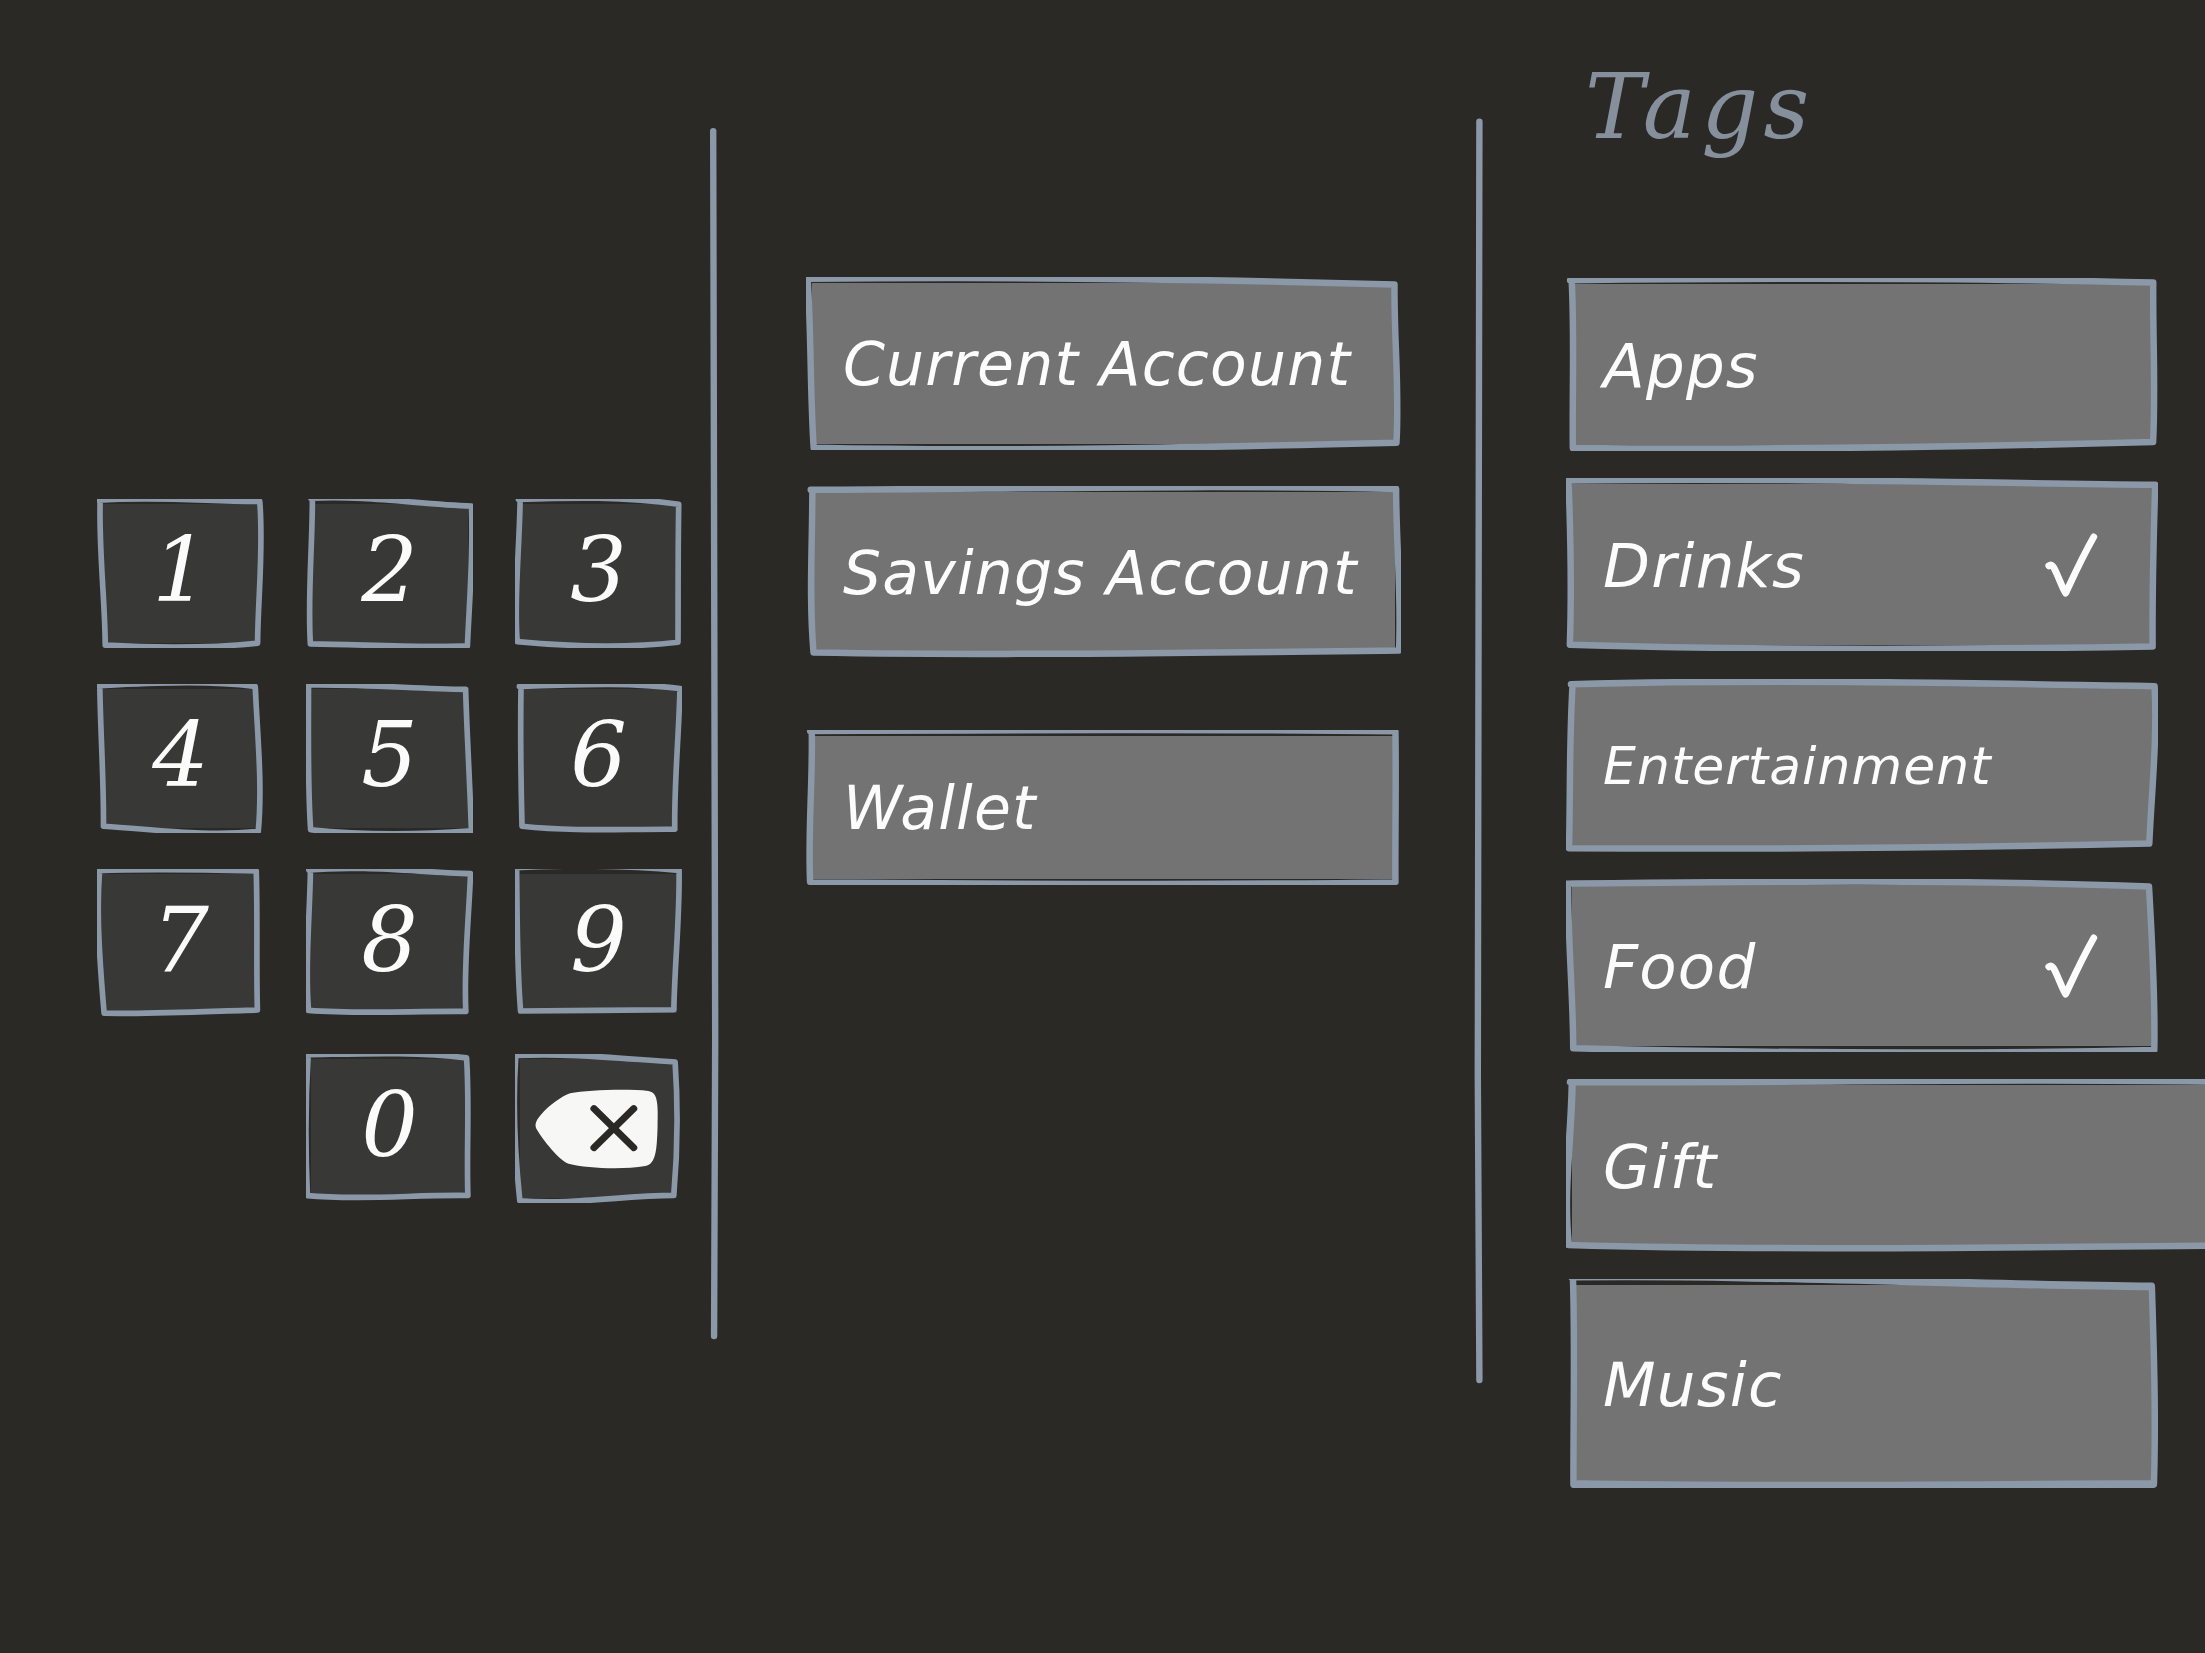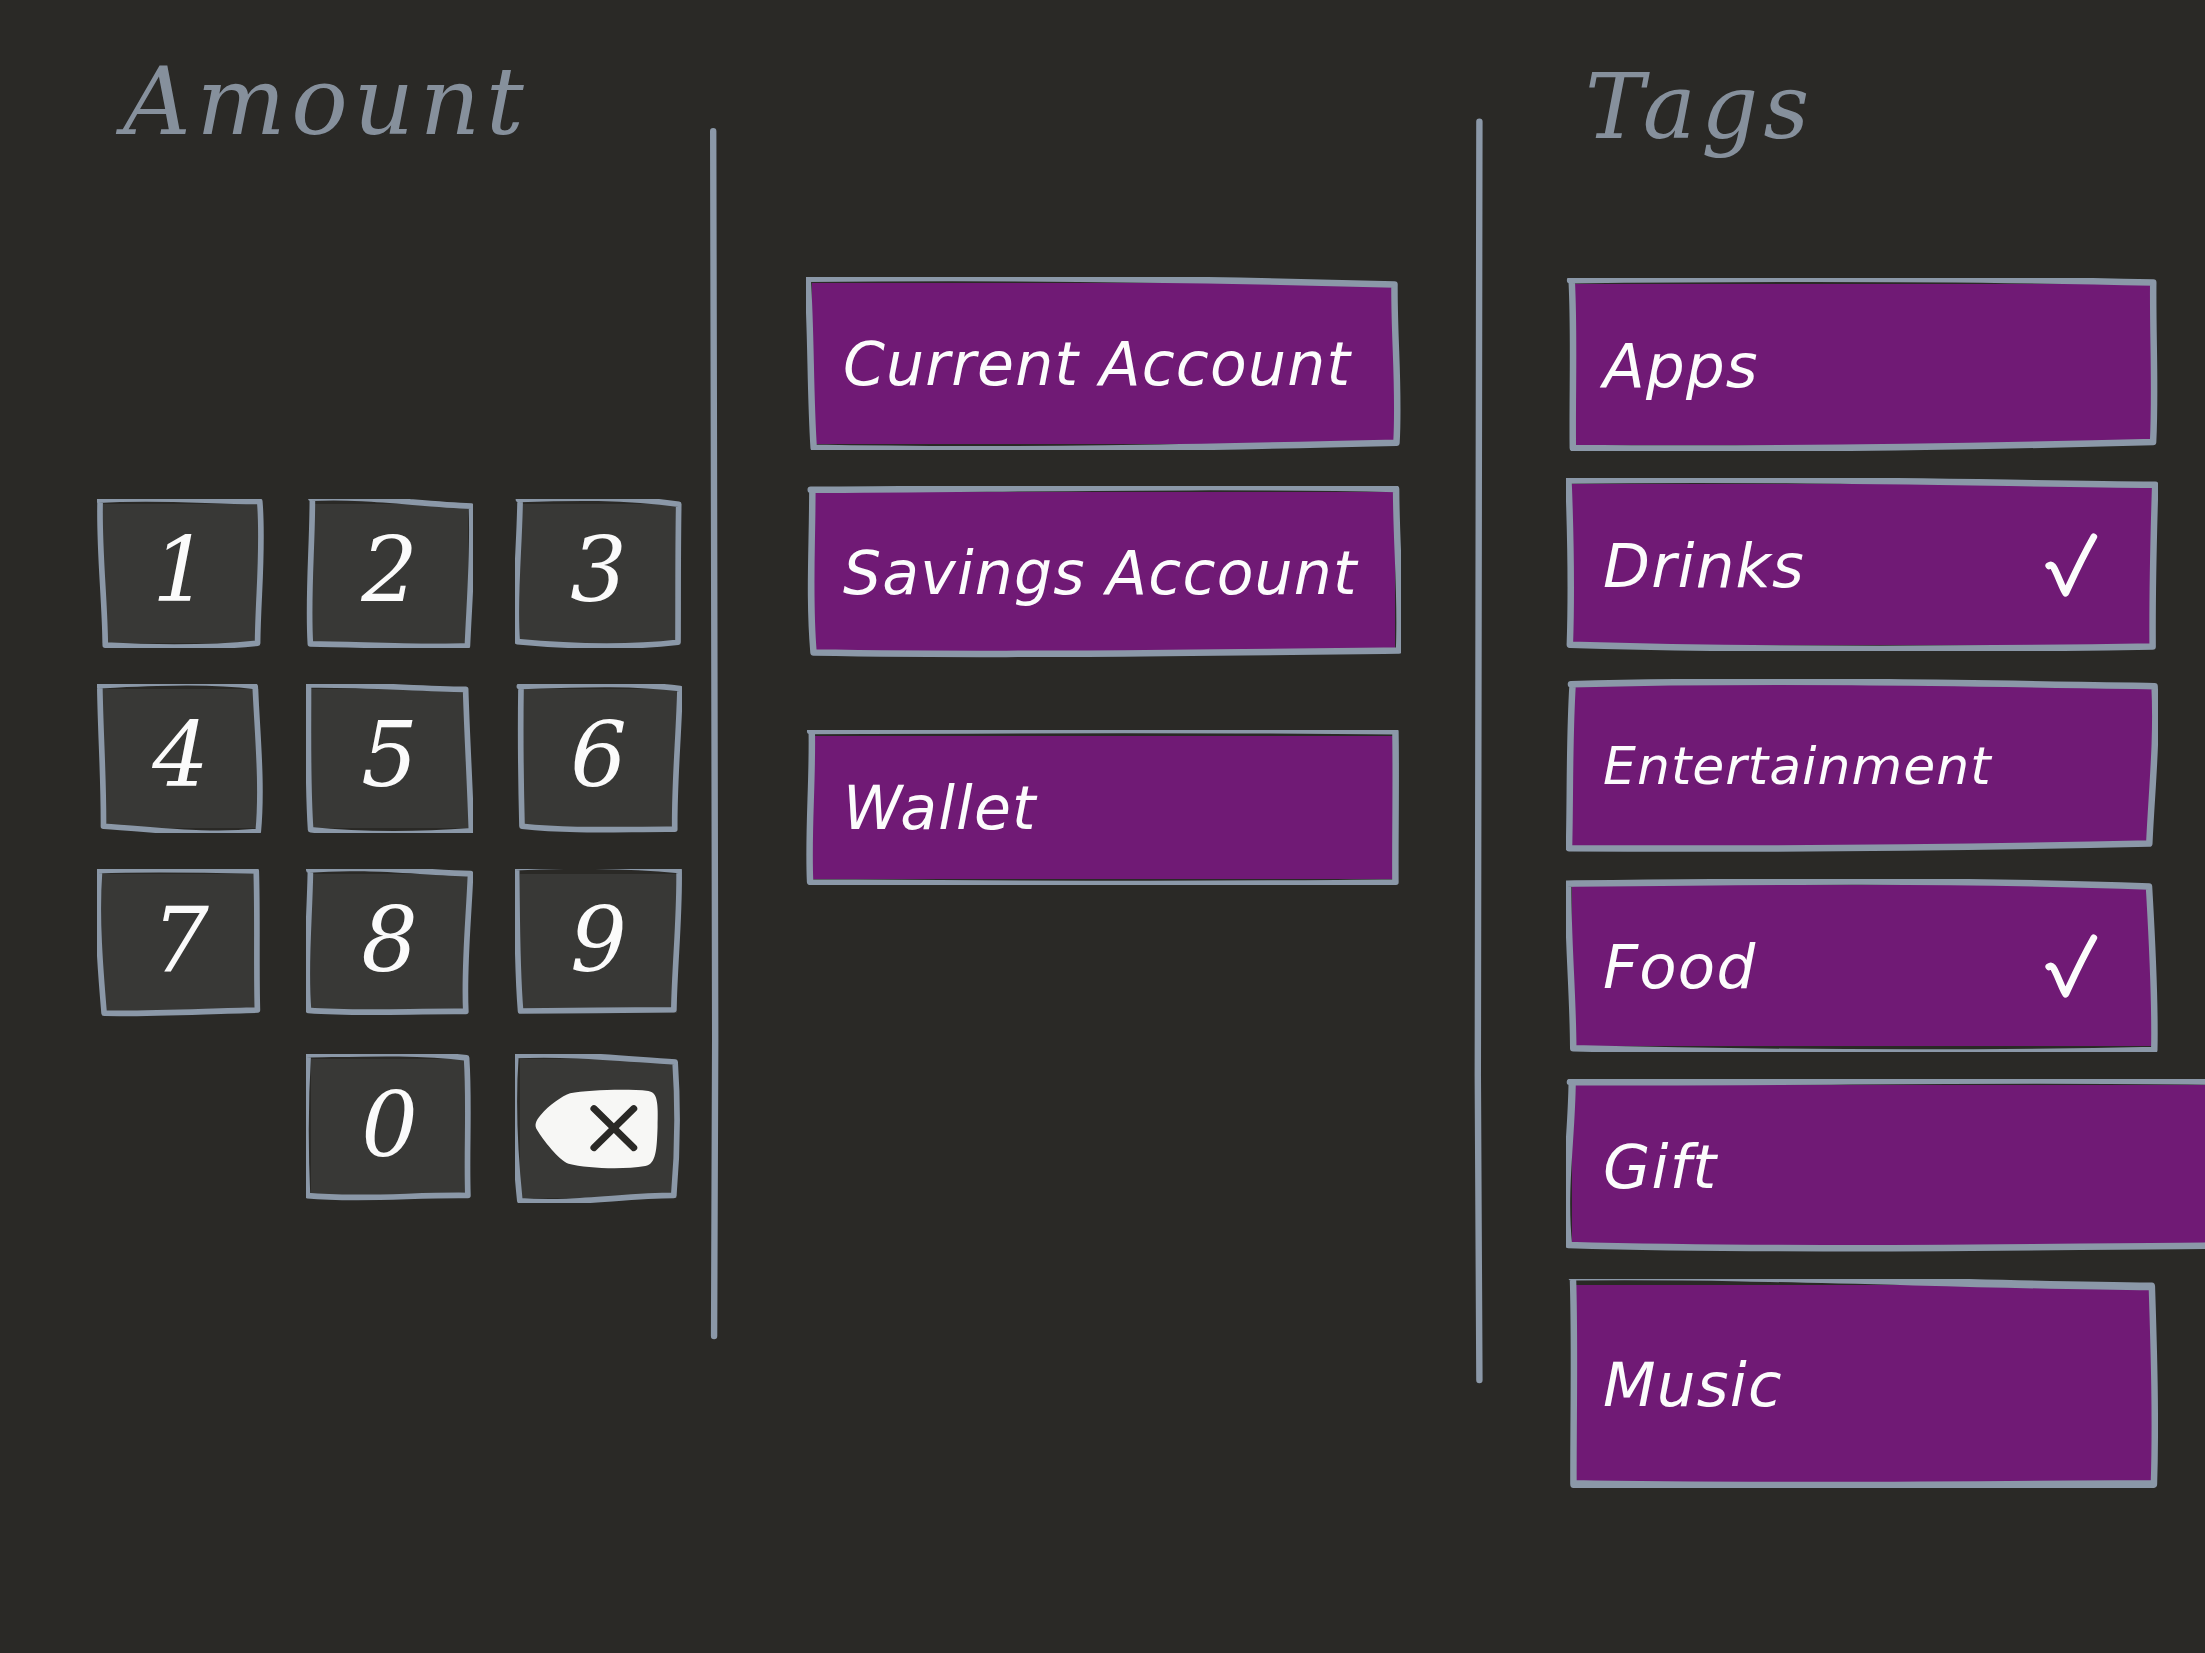--- a/index.html
+++ b/index.html
@@ -78,21 +78,21 @@
     line-height: 1;
     padding-bottom: 6.5px;
     box-sizing: border-box;
     user-select: none;
   }
   #key-backspace .key-label { padding: 0; }
 
   
   .list-box {
     position: absolute;
-    background: #701a75;
+    background: #737373;
     cursor: pointer;
   }
   .list-box .sketch-border {
     position: absolute;
     left: -5.7px; top: -5.7px;
     width: calc(100% + 11.3px);
     height: calc(100% + 11.3px);
     pointer-events: none;
   }
   .list-label {
@@ -120,21 +120,20 @@
   }
 
   
   .divider { position: absolute; pointer-events: none; }
 </style>
 </head>
 <body>
 
 <div id="app">
 
-  <div class="col-header" id="header-amount" style="left:123px; top:55px; font-size:94px;">Amount</div>
 
 
   <div id="keypad">
       <div class="key" id="key-1" style="left: 0px; top: 0px;">
         <svg class="sketch-border" viewBox="0 0 206 184" preserveAspectRatio="none">
           <path d="M 1.86360342905391 1.5813156458971207 C 68.8836034290539 -3.3072906702873297, 132.9036034290539 2.4467673974095305, 201.13478095688333 2.990221171304256 C 205.97900769508124 61.47022117130426, 198.93834634936866 121.59662095518637, 198.4619986989801 178.35662095518637 C 134.44199869898011 185.19853030904778, 74.263611177626 184.29846665218793, 10.243611177626008 180.8907061260761 C 9.541287437314168 122.41070612607611, 2.267395879905962 62.341315645897126, 3.86360342905391 2.5813156458971207" fill="none" stroke="#8b98a8" stroke-width="7" stroke-linecap="round" stroke-linejoin="round"></path>
         </svg>
         <div class="key-label">1</div>
       </div>
       <div class="key" id="key-2" style="left: 209px; top: 0px;">

